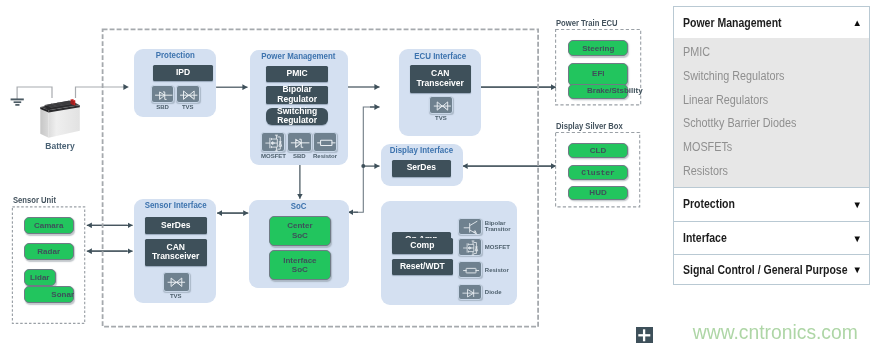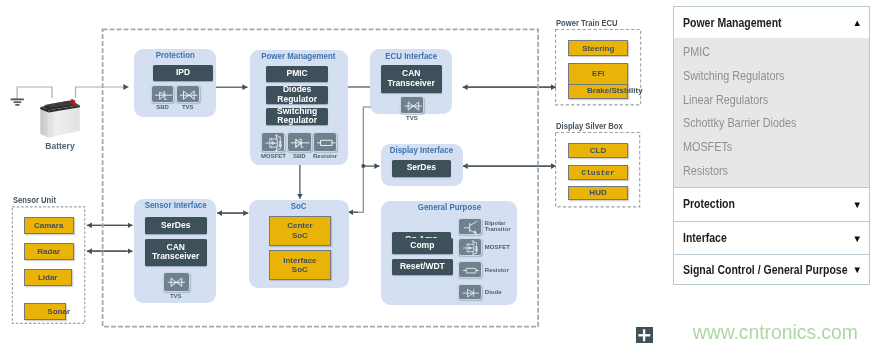--- a/index.html
+++ b/index.html
@@ -16,21 +16,21 @@
   .grp-title > span{display:inline-block;transform:scaleX(.92);}
 
   
   .dark{background:#3e505a;border-radius:1.5px;color:#ffffff;
         font-weight:bold;font-size:8.5px;display:flex;
         align-items:center;justify-content:center;text-align:center;
         line-height:9.5px;box-shadow:0 1px 1px rgba(80,100,120,.45);
         white-space:pre-line;}
 
   
-  .wbox{background:#eab308;border:1.1px solid #707a85;border-radius:0;
+  .wbox{background:#22c55e;border:1.1px solid #707a85;border-radius:5px;
         color:#3e505a;font-weight:bold;font-size:8px;display:flex;
         align-items:center;justify-content:center;text-align:center;
         line-height:9.5px;box-shadow:1px 1.2px 1.2px rgba(120,130,140,.45);
         white-space:pre-line;}
 
   
   .tile{background:#6f818f;border:1px solid #c9d7e8;border-radius:3px;
         box-shadow:.5px 1px 1px rgba(130,145,160,.5);}
   .tile svg{display:block;}
   .tlabel{font-size:6px;color:#4d5f6c;font-weight:bold;text-align:center;
@@ -228,22 +228,22 @@
         <line x1="7.6" y1="6.8" x2="15.4" y2="2.2"></line>
         <line x1="7.6" y1="11.2" x2="15.4" y2="15.8"></line>
         <path d="M11.6,13.2 L14.4,14.8 L13.2,11.9 Z" fill="none"></path>
       </g>
     </defs>
   </svg>
 
   <div class="abs dash-label" style="left:12.6px;top:194.9px;">Sensor Unit</div>
   <div class="abs wbox" style="left:23.7px;top:217px;width:50px;height:17px;">Camara</div>
   <div class="abs wbox" style="left:23.7px;top:243.2px;width:50px;height:16.7px;">Radar</div>
-  <div class="abs wbox" style="left:23.7px;top:269.4px;width:48px;height:16.4px;">Lidar</div>
-  <div class="abs wbox" style="left:23.7px;top:303px;width:42px;height:16.5px;padding-left:28px;">Sonar</div>
+  <div class="abs wbox" style="left:23.7px;top:269.4px;width:32px;height:16.4px;">Lidar</div>
+  <div class="abs wbox" style="left:23.7px;top:286px;width:50px;height:16.5px;padding-left:28px;">Sonar</div>
 
   <div class="abs grp" style="left:133.7px;top:49.3px;width:82.5px;height:68.2px;">
     <div class="grp-title" style="margin-top:1.2px;"><span>Protection</span></div>
     <div class="dark abs" style="left:11px;top:15.3px;width:60.8px;height:16.4px;margin-left:8px;">IPD</div>
 
     <div class="tile abs" style="left:17.1px;top:35.4px;width:23.7px;height:18.4px;">
       <svg width="23.7" height="18.4" viewBox="0 0 21 18" stroke="#e9eef2" stroke-width=".95" fill="none" stroke-linejoin="round">
           <use href="#sym-sbd"></use>
         </svg>
     </div>
@@ -254,23 +254,23 @@
           <use href="#sym-tvs"></use>
         </svg>
     </div>
     <div class="tlabel abs" style="left:42.2px;top:54.6px;width:23.7px;">TVS</div>
   </div>
 
   <div class="abs grp" style="left:249.7px;top:49.5px;width:97.9px;height:115.9px;">
     <div class="grp-title" style="margin-top:1.2px;"><span>Power Management</span></div>
     <div class="dark abs" style="left:16.7px;top:16.5px;width:61.5px;height:16.1px;">PMIC</div>
     <div class="dark abs" style="left:16.7px;top:36.2px;width:61.5px;height:18.1px;">
-      <span>Diodes
+      <span>Bipolar
 Regulator</span></div>
-    <div class="dark abs" style="left:16.7px;top:58.1px;width:61.5px;height:17px;">
+    <div class="dark abs" style="left:16.7px;top:58.1px;width:61.5px;height:17px;border-radius:6px;">
       <span>Switching
 Regulator</span></div>
 
     <div class="tile abs" style="left:11.3px;top:82.6px;width:24.5px;height:19.7px;">
       <svg width="24.5" height="19.7" viewBox="0 0 20 18" stroke="#e9eef2" stroke-width=".8" fill="none" stroke-linejoin="round">
           <use href="#sym-mosfet"></use>
         </svg>
     </div>
     <div class="tlabel abs" style="left:11.3px;top:103.3px;width:24.5px;">MOSFET</div>
 
@@ -282,40 +282,39 @@
     <div class="tlabel abs" style="left:37.4px;top:103.3px;width:24.5px;">SBD</div>
 
     <div class="tile abs" style="left:63.1px;top:82.6px;width:24.5px;height:19.7px;">
       <svg width="24.5" height="19.7" viewBox="0 0 20 18" stroke="#e9eef2" stroke-width=".95" fill="none" stroke-linejoin="round">
           <use href="#sym-resistor"></use>
         </svg>
     </div>
     <div class="tlabel abs" style="left:63.1px;top:103.3px;width:24.5px;">Resistor</div>
   </div>
 
-  <div class="abs grp" style="left:370px;top:49.4px;width:81.9px;height:65px;">
+  <div class="abs grp" style="left:399px;top:49.4px;width:81.9px;height:87px;">
     <div class="grp-title" style="margin-top:1.2px;"><span>ECU Interface</span></div>
     <div class="dark abs" style="left:10.7px;top:15.5px;width:61.1px;height:27.8px;">
       <span>CAN
 Transceiver</span></div>
     <div class="tile abs" style="left:29.5px;top:46.9px;width:24.9px;height:18.1px;">
       <svg width="24.9" height="18.1" viewBox="0 0 21 18" stroke="#e9eef2" stroke-width=".95" fill="none" stroke-linejoin="round">
           <use href="#sym-tvs"></use>
         </svg>
     </div>
     <div class="tlabel abs" style="left:29.5px;top:65.8px;width:24.9px;">TVS</div>
   </div>
 
   <div class="abs grp" style="left:380.8px;top:143.6px;width:81.8px;height:42.6px;">
     <div class="grp-title" style="margin-top:1.2px;"><span>Display Interface</span></div>
     <div class="dark abs" style="left:11px;top:16px;width:59px;height:17px;">SerDes</div>
   </div>
 
   <div class="abs grp" style="left:380.8px;top:201.1px;width:136.4px;height:103.8px;">
-    <div class="grp-title" style="margin-top:1.2px;"><span>General Purpose</span></div>
     <div class="dark abs" style="left:11.1px;top:31px;width:59px;height:15.6px;text-align:center;">Op Amp</div>
     <div class="dark abs" style="left:11.1px;top:36.5px;width:60.9px;height:16.1px;">Comp</div>
     <div class="dark abs" style="left:11.1px;top:57.6px;width:60.9px;height:16.1px;">Reset/WDT</div>
 
     <div class="tile abs" style="left:77.3px;top:16.7px;width:24.1px;height:17.6px;">
       <svg width="24.1" height="17.6" viewBox="0 0 18 18" stroke="#e9eef2" stroke-width=".9" fill="none" stroke-linejoin="round">
           <use href="#sym-bjt"></use>
         </svg>
     </div>
     <div class="tlabel abs" style="left:104px;top:18.5px;text-align:left;width:36px;line-height:6.8px;">Bipolar

